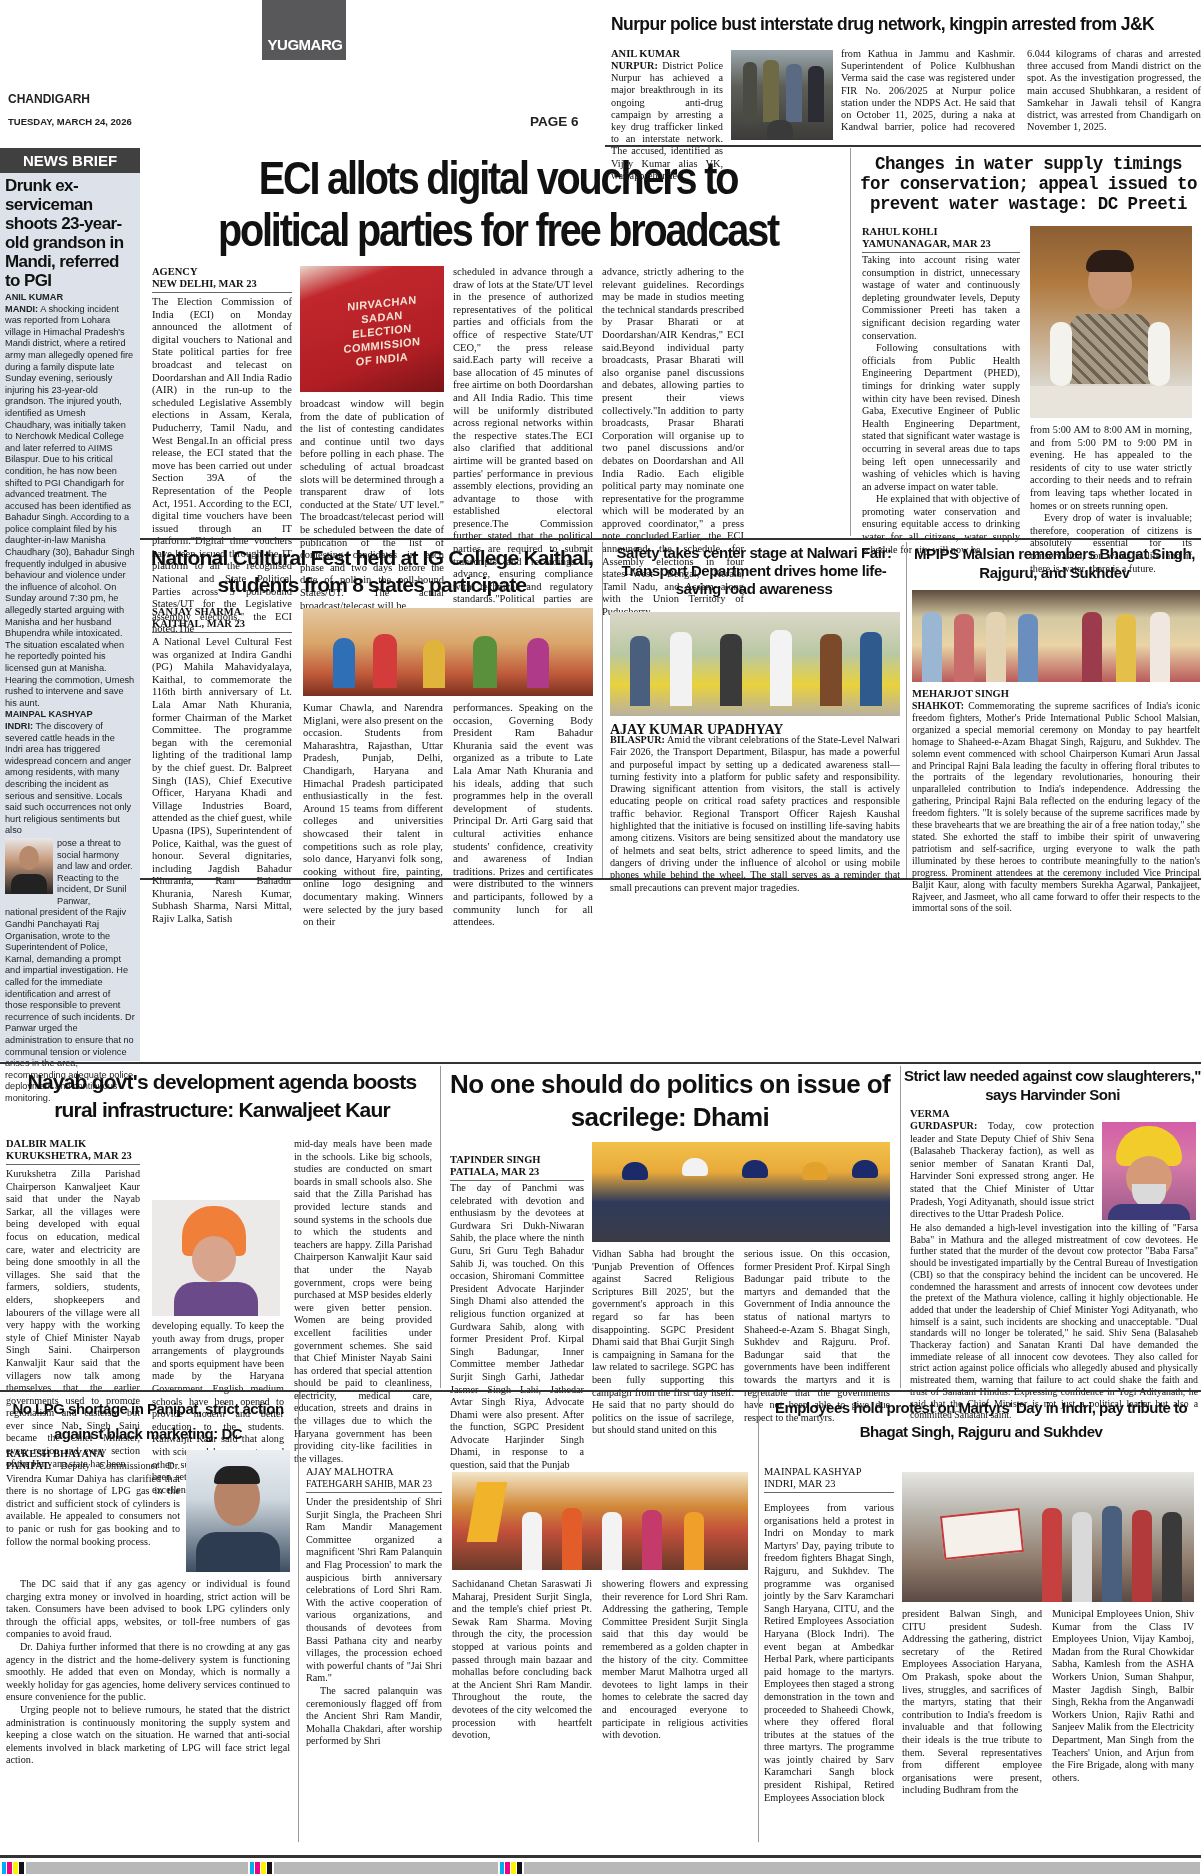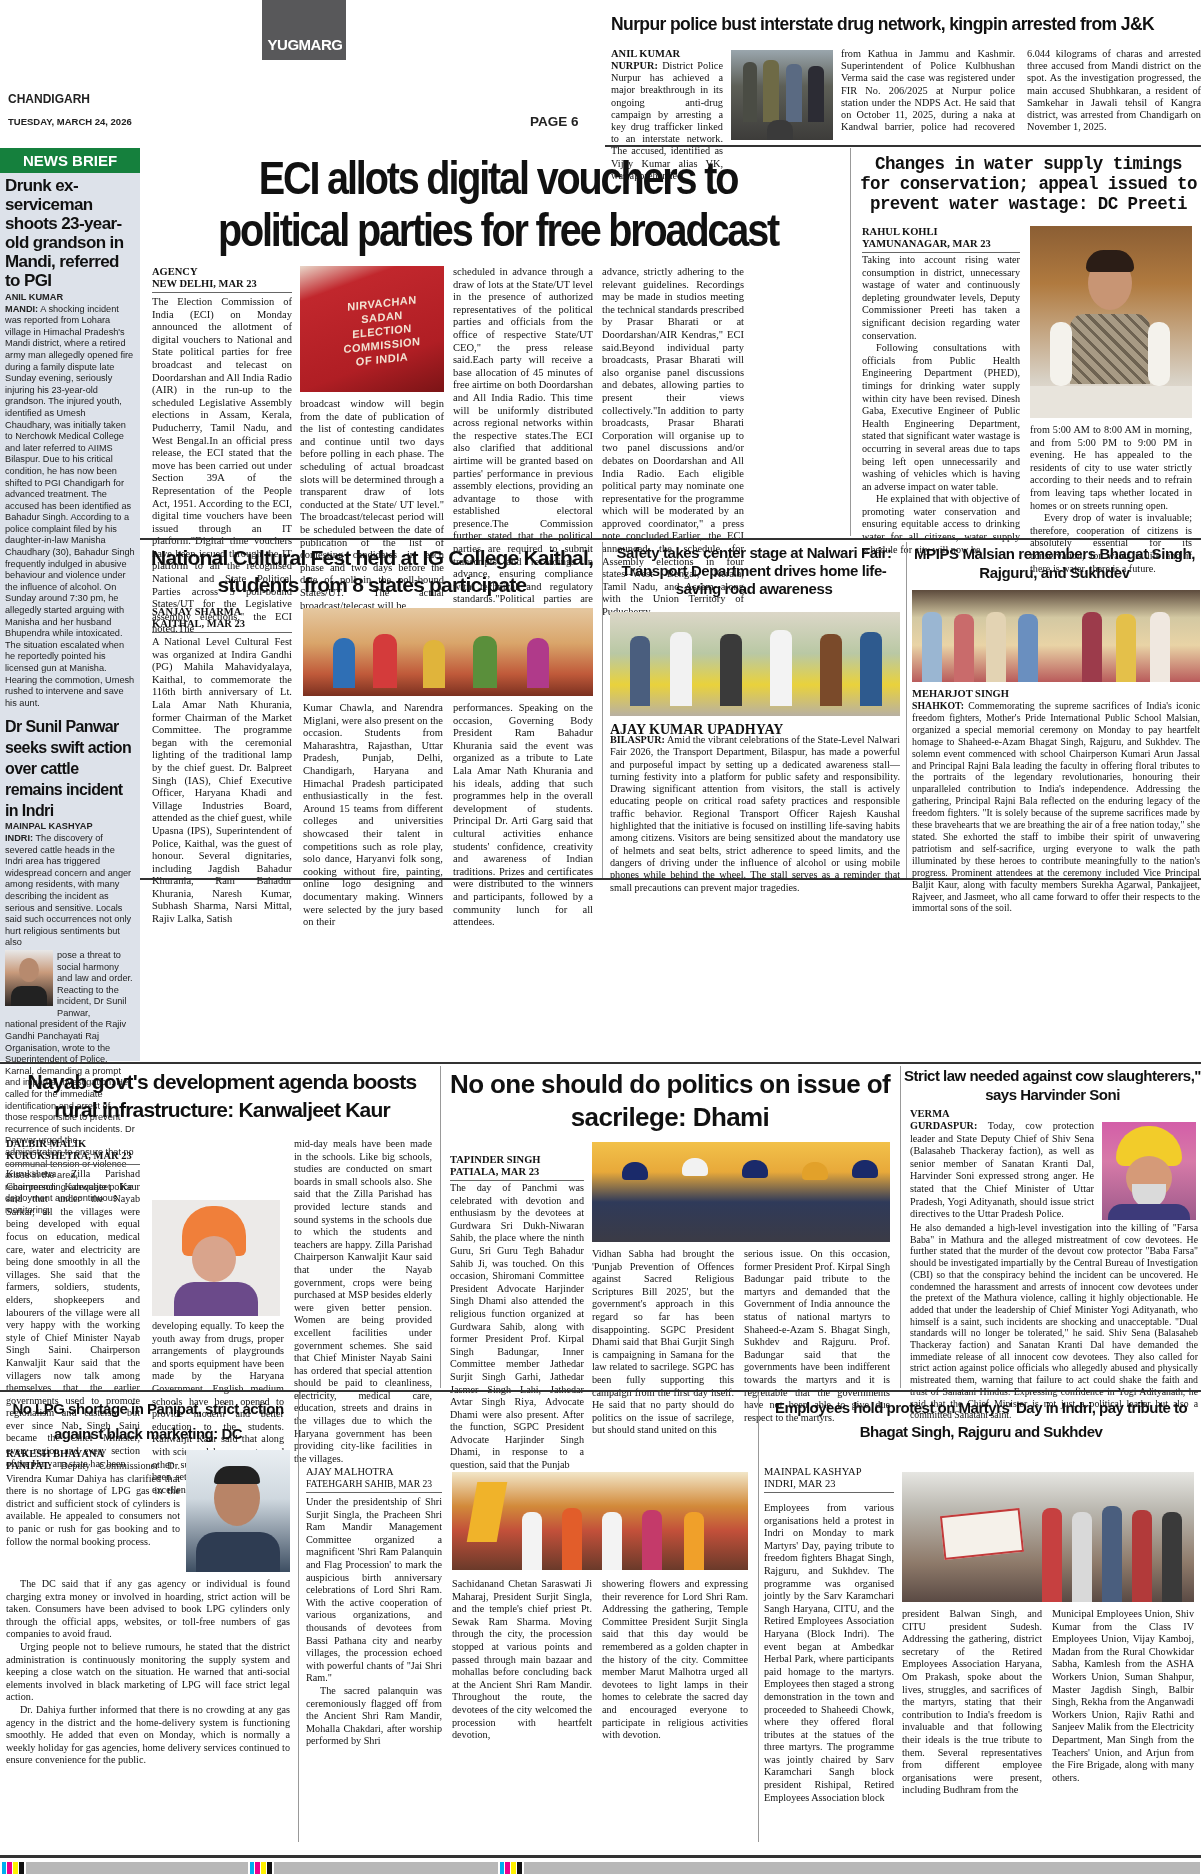--- a/index.html
+++ b/index.html
@@ -41,30 +41,29 @@
     <div class="abs" style="left:55px;top:14px;width:16px;height:58px;background:#5a6a82;border-radius:6px 6px 0 0"></div>
     <div class="abs" style="left:77px;top:16px;width:16px;height:56px;background:#2c2c34;border-radius:6px 6px 0 0"></div>
     <div class="abs" style="left:36px;top:70px;width:26px;height:20px;background:#3a3a3a;border-radius:10px 10px 0 0"></div>
   </div>
   <div class="abs body cols" style="left:236px;top:48px;width:360px;height:92px;column-count:2;column-gap:12px;font-size:10.3px;line-height:12.2px">
     <span>from Kathua in Jammu and Kashmir. Superintendent of Police Kulbhushan Verma said the case was registered under FIR No. 206/2025 at Nurpur police station under the NDPS Act. He said that on October 11, 2025, during a naka at Kandwal barrier, police had recovered 6.044 kilograms of charas and arrested three accused from Mandi district on the spot. As the investigation progressed, the main accused Shubhkaran, a resident of Samkehar in Jawali tehsil of Kangra district, was arrested from Chandigarh on November 1, 2025.</span>
   </div>
 </div>
 <div class="abs rule" style="left:605px;top:145px;width:596px;height:2px"></div>
 
-<div class="abs" style="left:0;top:148px;width:140px;height:25px;background:#15803d">
+<div class="abs" style="left:0;top:148px;width:140px;height:25px;background:#404040">
   <div style="text-align:center;color:#fff;font-family:'Liberation Sans',sans-serif;font-weight:bold;font-size:15px;line-height:25px">NEWS BRIEF</div>
 </div>
 <div class="abs sidebar" style="left:0;top:173px;width:140px;height:888px;padding:3px 5px">
   <div class="sb-hl">Drunk ex-serviceman shoots 23-year-old grandson in Mandi, referred to PGI</div>
   <div class="sb-text" style="font-weight:bold;margin-top:2px">ANIL KUMAR</div>
   <div class="sb-text">
     <span class="lead">MANDI:</span> <span>A shocking incident was reported from Lohara village in Himachal Pradesh's Mandi district, where a retired army man allegedly opened fire during a family dispute late Sunday evening, seriously injuring his 23-year-old grandson. The injured youth, identified as Umesh Chaudhary, was initially taken to Nerchowk Medical College and later referred to AIIMS Bilaspur. Due to his critical condition, he has now been shifted to PGI Chandigarh for advanced treatment. The accused has been identified as Bahadur Singh. According to a police complaint filed by his daughter-in-law Manisha Chaudhary (30), Bahadur Singh frequently indulged in abusive behaviour and violence under the influence of alcohol. On Sunday around 7:30 pm, he allegedly started arguing with Manisha and her husband Bhupendra while intoxicated. The situation escalated when he reportedly pointed his licensed gun at Manisha. Hearing the commotion, Umesh rushed to intervene and save his aunt.</span>
   </div>
-  <div class="sb-hl" style="margin-top:7px;font-size:16px;line-height:21px">Dr Sunil Panwar seeks swift action over cattle remains incident in Indri</div>
   <div class="sb-text" style="font-weight:bold">MAINPAL KASHYAP</div>
   <div class="sb-text">
     <span class="lead">INDRI:</span> <span>The discovery of severed cattle heads in the Indri area has triggered widespread concern and anger among residents, with many describing the incident as serious and sensitive. Locals said such occurrences not only hurt religious sentiments but also</span>
   </div>
   <div style="display:flex;gap:4px;margin-top:1px">
     <div class="photo" style="width:48px;height:56px;flex:none;background:linear-gradient(180deg,#e8e8e8 0%,#c99b7c 40%,#2b2624 100%);position:relative">
       <div class="abs" style="left:14px;top:8px;width:20px;height:24px;border-radius:50%;background:#b78a6e"></div>
       <div class="abs" style="left:6px;top:36px;width:36px;height:20px;border-radius:10px 10px 0 0;background:#222"></div>
     </div>
     <div class="sb-text">pose a threat to social harmony and law and order. Reacting to the incident, Dr Sunil Panwar,</div>
@@ -237,22 +236,22 @@
     <div class="by">RAKESH BHAYANA</div>
     <span class="lead">PANIPAT:</span> <span>Deputy Commissioner Dr. Virendra Kumar Dahiya has clarified that there is no shortage of LPG gas in the district and sufficient stock of cylinders is available. He appealed to consumers not to panic or rush for gas booking and to follow the normal booking process.</span>
   </div>
   <div class="abs photo" style="left:186px;top:58px;width:104px;height:122px;background:linear-gradient(180deg,#e9eef2 0%,#cfd8df 40%,#3d4e62 100%)">
     <div class="abs" style="left:28px;top:20px;width:46px;height:56px;border-radius:50%;background:#b88467"></div>
     <div class="abs" style="left:28px;top:16px;width:46px;height:18px;border-radius:22px 22px 4px 4px;background:#222"></div>
     <div class="abs" style="left:10px;top:82px;width:84px;height:40px;border-radius:20px 20px 0 0;background:#2e3c52"></div>
   </div>
   <div class="abs body" style="left:6px;top:186px;width:284px;font-size:10.2px">
     <div class="indent">The DC said that if any gas agency or individual is found charging extra money or involved in hoarding, strict action will be taken. Consumers have been advised to book LPG cylinders only through the official apps, websites, or toll-free numbers of gas companies to avoid fraud.</div>
+    <div class="indent">Dr. Dahiya further informed that there is no crowding at any gas agency in the district and the home-delivery system is functioning smoothly. He added that even on Monday, which is normally a weekly holiday for gas agencies, home delivery services continued to ensure convenience for the public.</div>
     <div class="indent">Urging people not to believe rumours, he stated that the district administration is continuously monitoring the supply system and keeping a close watch on the situation. He warned that anti-social elements involved in black marketing of LPG will face strict legal action.</div>
-    <div class="indent">Dr. Dahiya further informed that there is no crowding at any gas agency in the district and the home-delivery system is functioning smoothly. He added that even on Monday, which is normally a weekly holiday for gas agencies, home delivery services continued to ensure convenience for the public.</div>
   </div>
 </div>
 
 <div class="abs" style="left:300px;top:1392px;width:456px;height:452px">
   <div class="abs" style="left:6px;top:74px;width:136px">
     <div class="byline-box">
       <div class="by" style="font-weight:normal">AJAY MALHOTRA</div>
       <div class="by" style="font-weight:normal;font-size:9.6px">FATEHGARH SAHIB, MAR 23</div>
     </div>
   </div>

